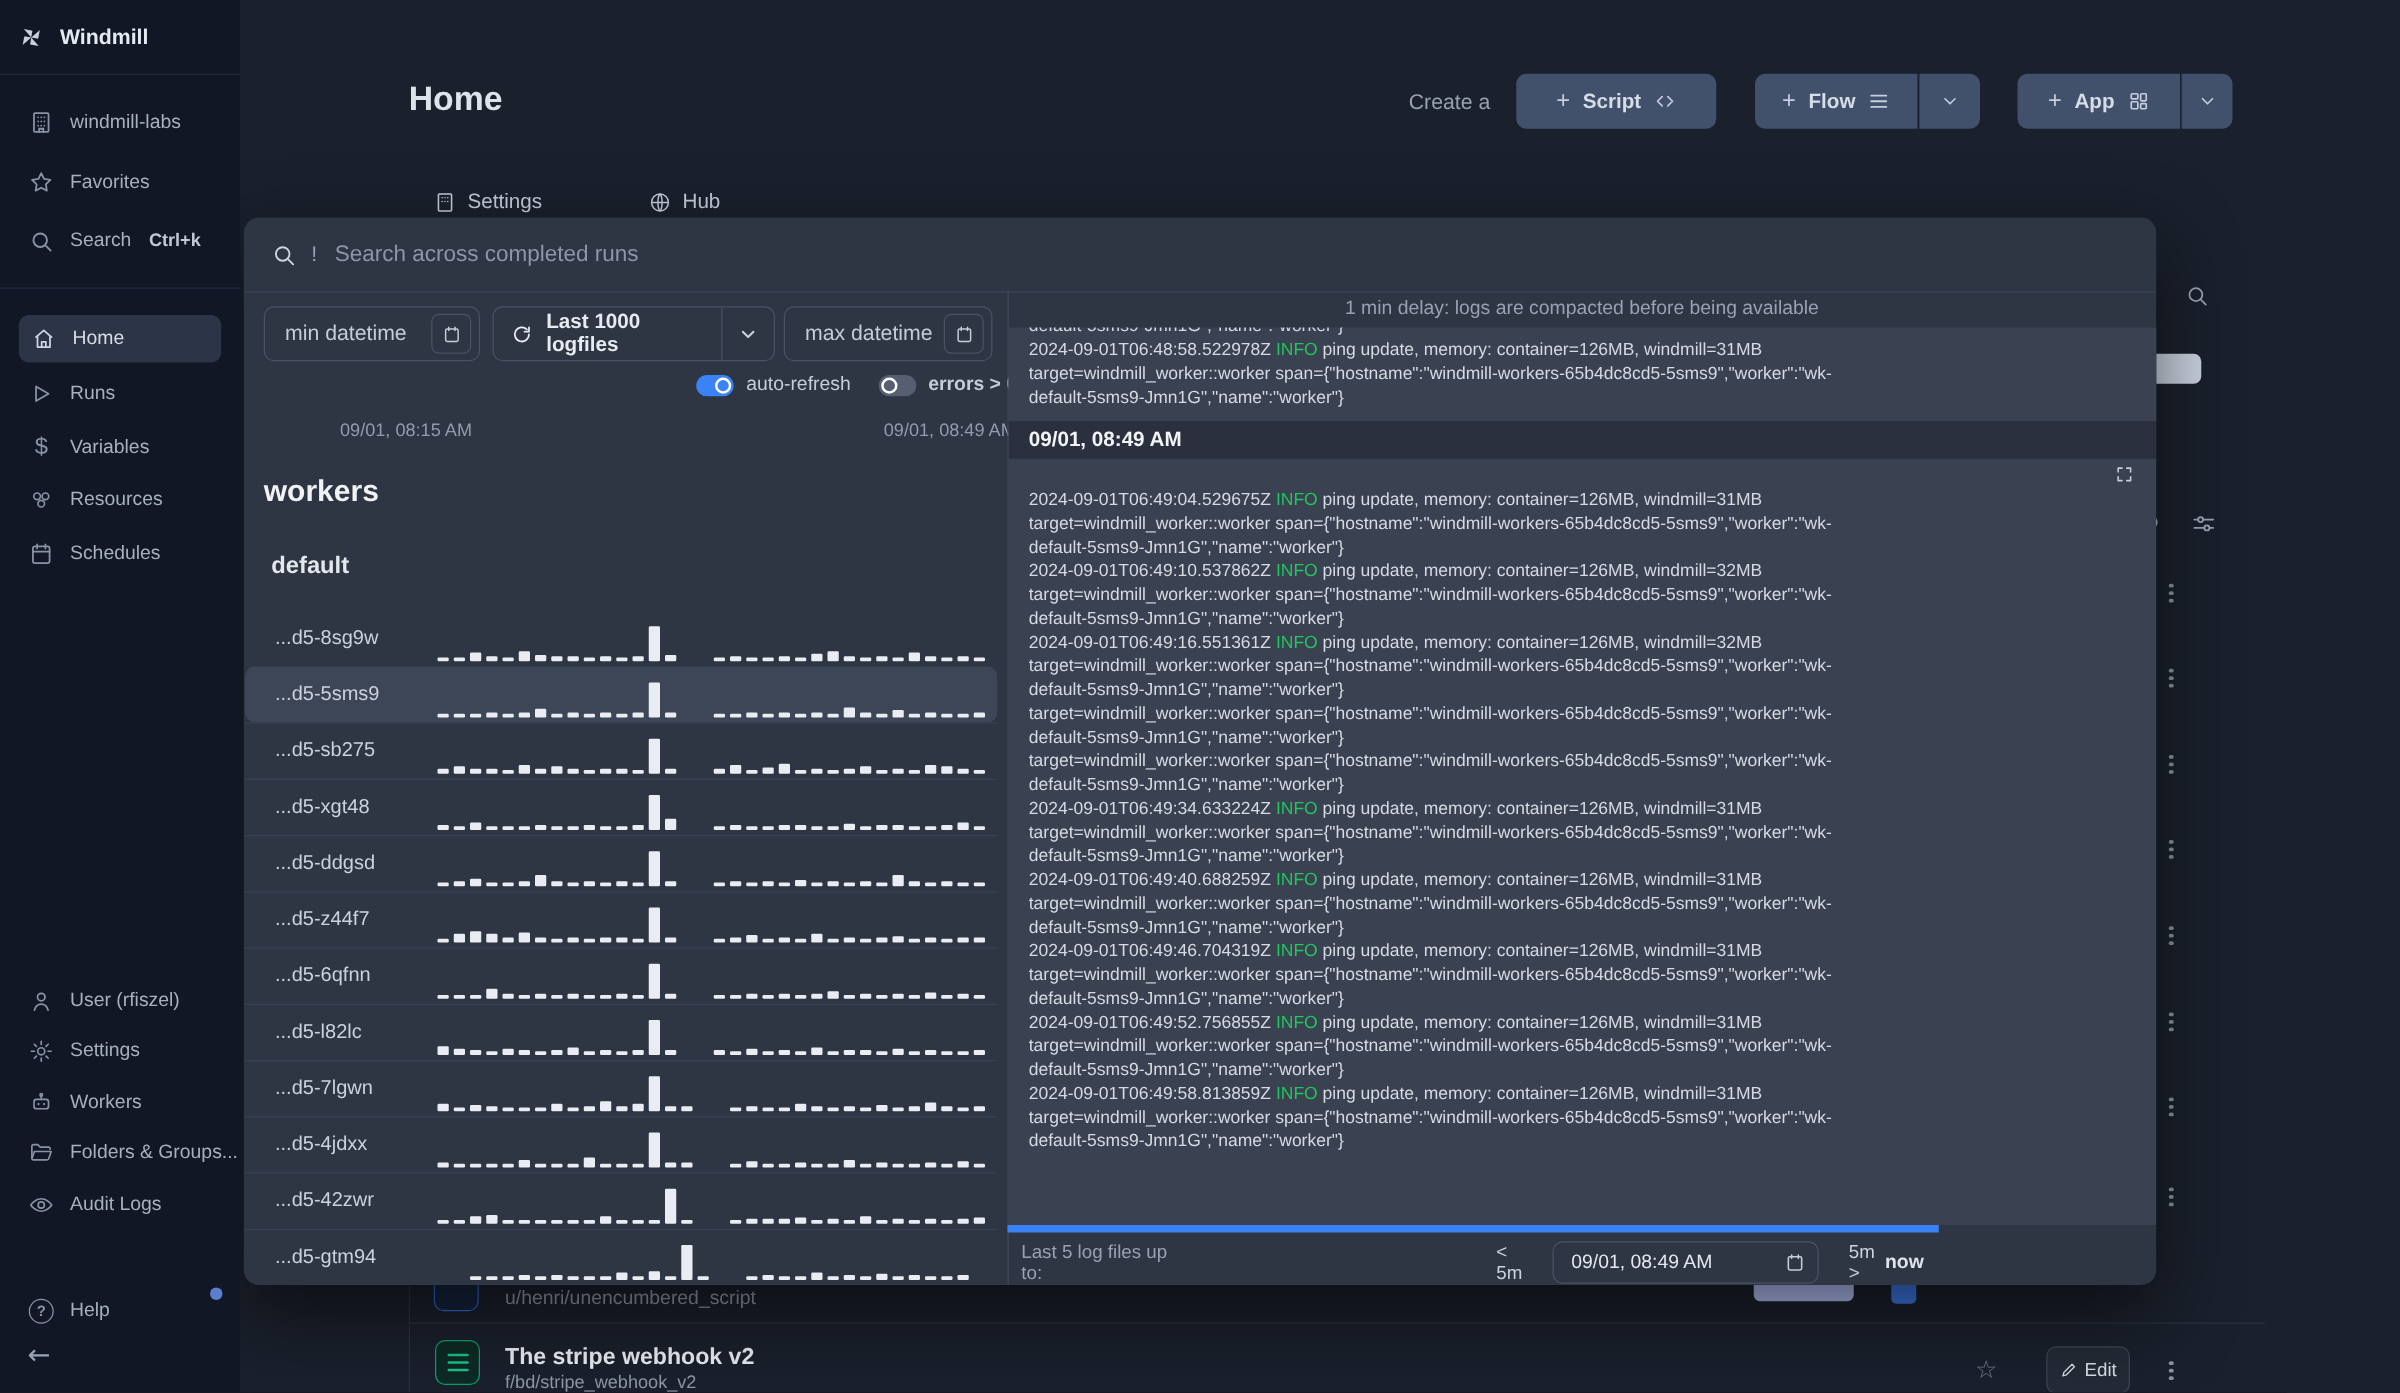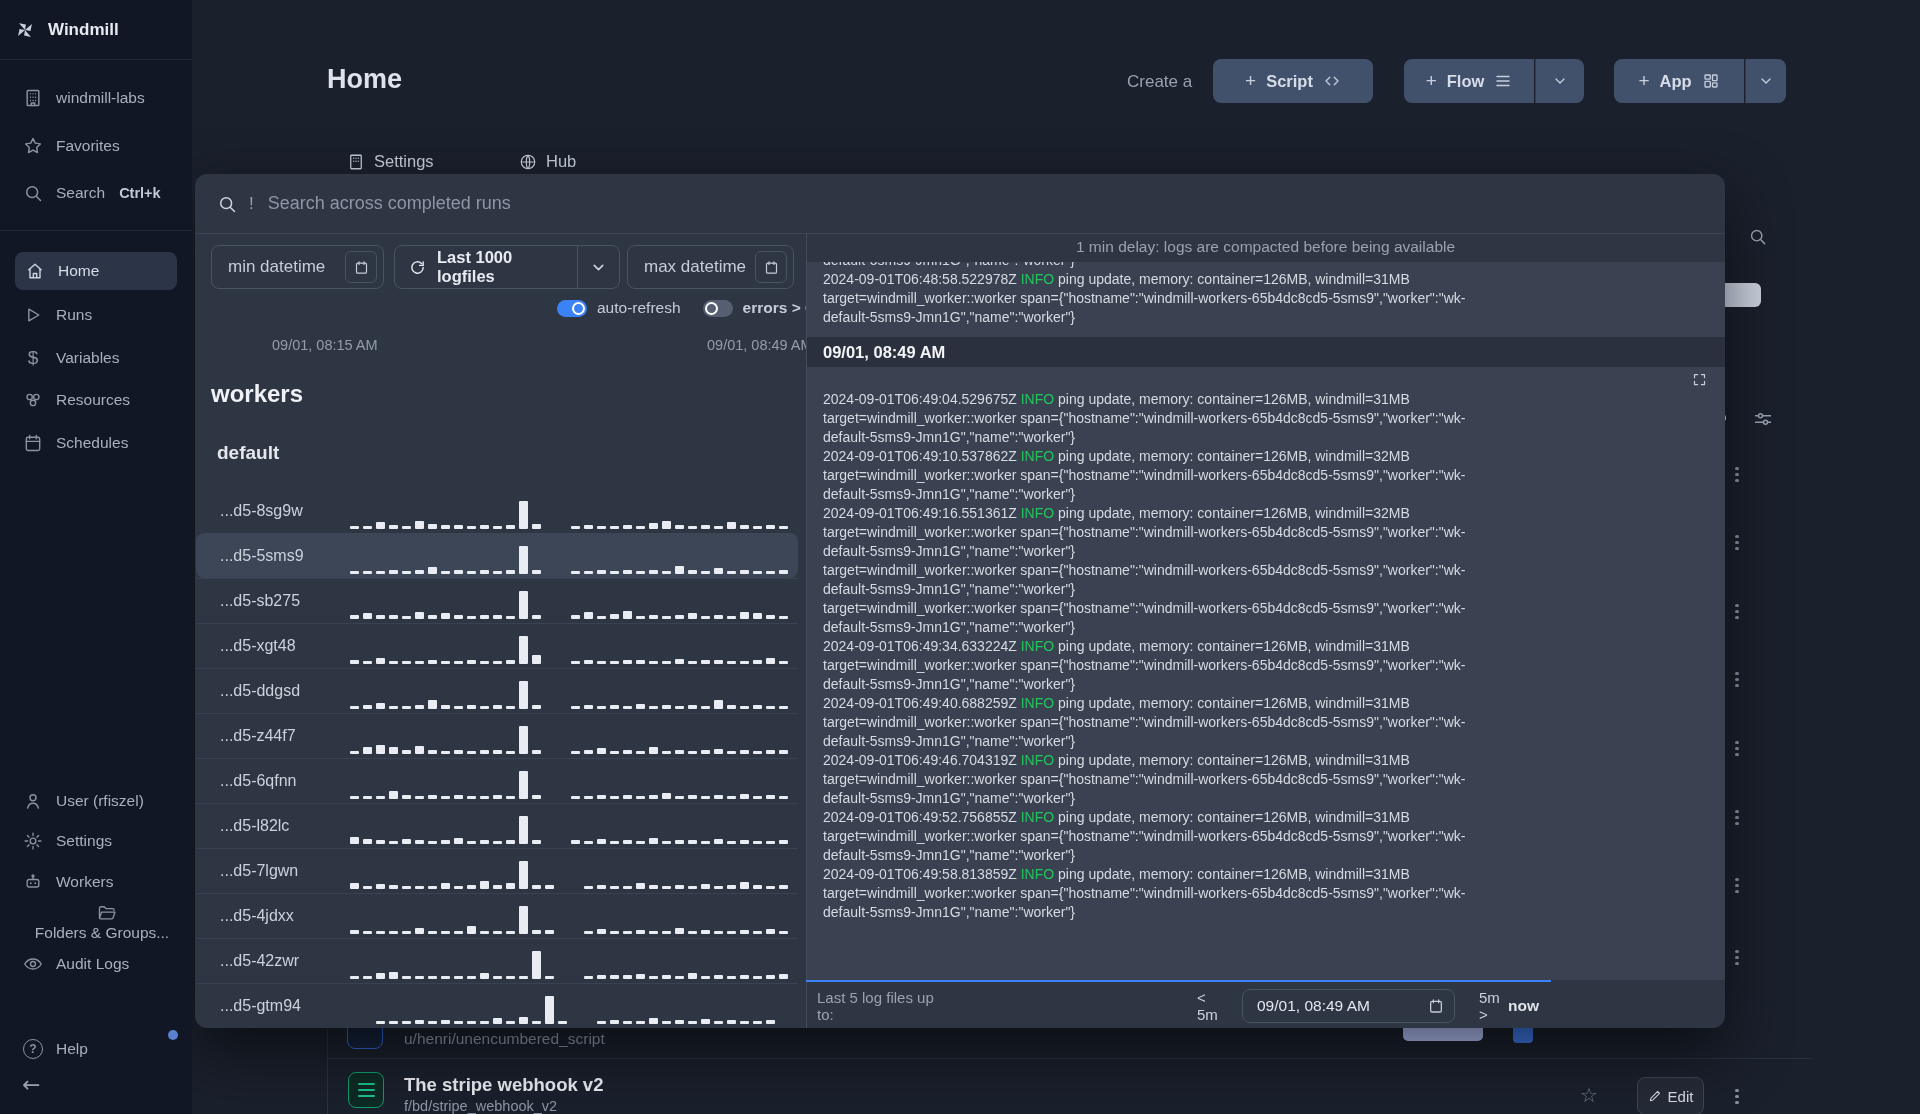--- a/index.html
+++ b/index.html
@@ -54,21 +54,21 @@
   .spark .bar{width:9px;background:#e9ecf2;border-radius:1px;}
   #panel-divider{position:absolute;left:611px;top:59px;width:1px;height:795px;background:#434b5c;}
   
   .log-notice{position:absolute;left:611px;top:64px;width:919px;text-align:center;font-size:15.5px;color:#9aa1b0;}
   .log-block{position:absolute;left:612px;width:918px;background:#3a4150;overflow:hidden;}
   .log-line{font-family:Liberation Sans, sans-serif;font-size:14px;line-height:19px;color:#d6dae2;white-space:pre;}
   .lvl{color:#22c55e;}
   .date-band{position:absolute;left:612px;width:918px;background:#2a303d;display:flex;align-items:center;}
   .date-band span{margin-left:16px;font-size:16.5px;font-weight:700;color:#f2f4f7;}
   .expand-btn{position:absolute;color:#c6cdd9;cursor:pointer;}
-  #log-footer{position:absolute;left:611px;top:806px;width:745px;height:48px;border-top:2px solid #3b82f6;display:flex;align-items:center;}
+  #log-footer{position:absolute;left:611px;top:806px;width:745px;height:48px;border-top:6px solid #3b82f6;display:flex;align-items:center;}
   .foot-label{font-size:15px;color:#9aa2b1;}
   .foot-btn{font-size:15px;color:#cbd2dd;cursor:pointer;}
   .dt-box{height:32px;border:1px solid #4a5365;border-radius:8px;display:flex;align-items:center;background:#2e3543;cursor:pointer;}
   .dt-box span{font-size:15.5px;color:#e5e8ee;margin-left:14px;}
   .foot-now{font-size:15.5px;font-weight:600;color:#dfe3ea;cursor:pointer;}
   
   .kebab{position:absolute;width:4px;cursor:pointer;}
   .kebab i{display:block;width:3.5px;height:3.5px;border-radius:50%;background:#8b93a3;margin:2.5px 0;}
   .bg-path{position:absolute;font-size:15.5px;color:#8f97a7;}
   .bg-title{position:absolute;font-size:18.5px;font-weight:700;color:#e8ebf0;}
@@ -188,21 +188,21 @@
       <span class="ic">
         <svg width="20" height="20" viewBox="0 0 24 24" fill="none" stroke="currentColor" stroke-width="1.6" stroke-linecap="round">
             <rect x="5" y="9" width="14" height="9" rx="2.5"></rect>
             <path d="M12 6v3"></path>
             <circle cx="12" cy="4.7" r="1.2"></circle>
             <path d="M9.3 13.5h.01M14.7 13.5h.01" stroke-width="2.2"></path>
           </svg>
       </span>
       <span class="lbl">Workers</span>
     </div>
-    <div class="side-item" style="top:902px;flex-direction:column;">
+    <div class="side-item" style="top:902px;">
       <span class="ic">
         <svg width="20" height="20" viewBox="0 0 24 24" fill="none" stroke="currentColor" stroke-width="1.6" stroke-linejoin="round">
             <path d="M3 18V6a1.5 1.5 0 011.5-1.5h4.2L11 6.8h8A1.5 1.5 0 0120.5 8.3l-.1 1.2"></path>
             <path d="M3 18l2.4-7h16.1l-2.3 6.9A1.5 1.5 0 0117.8 19H4.5A1.5 1.5 0 013 18z"></path>
           </svg>
       </span>
       <span class="lbl">Folders &amp; Groups...</span>
     </div>
     <div class="side-item" style="top:944px;">
       <span class="ic">

